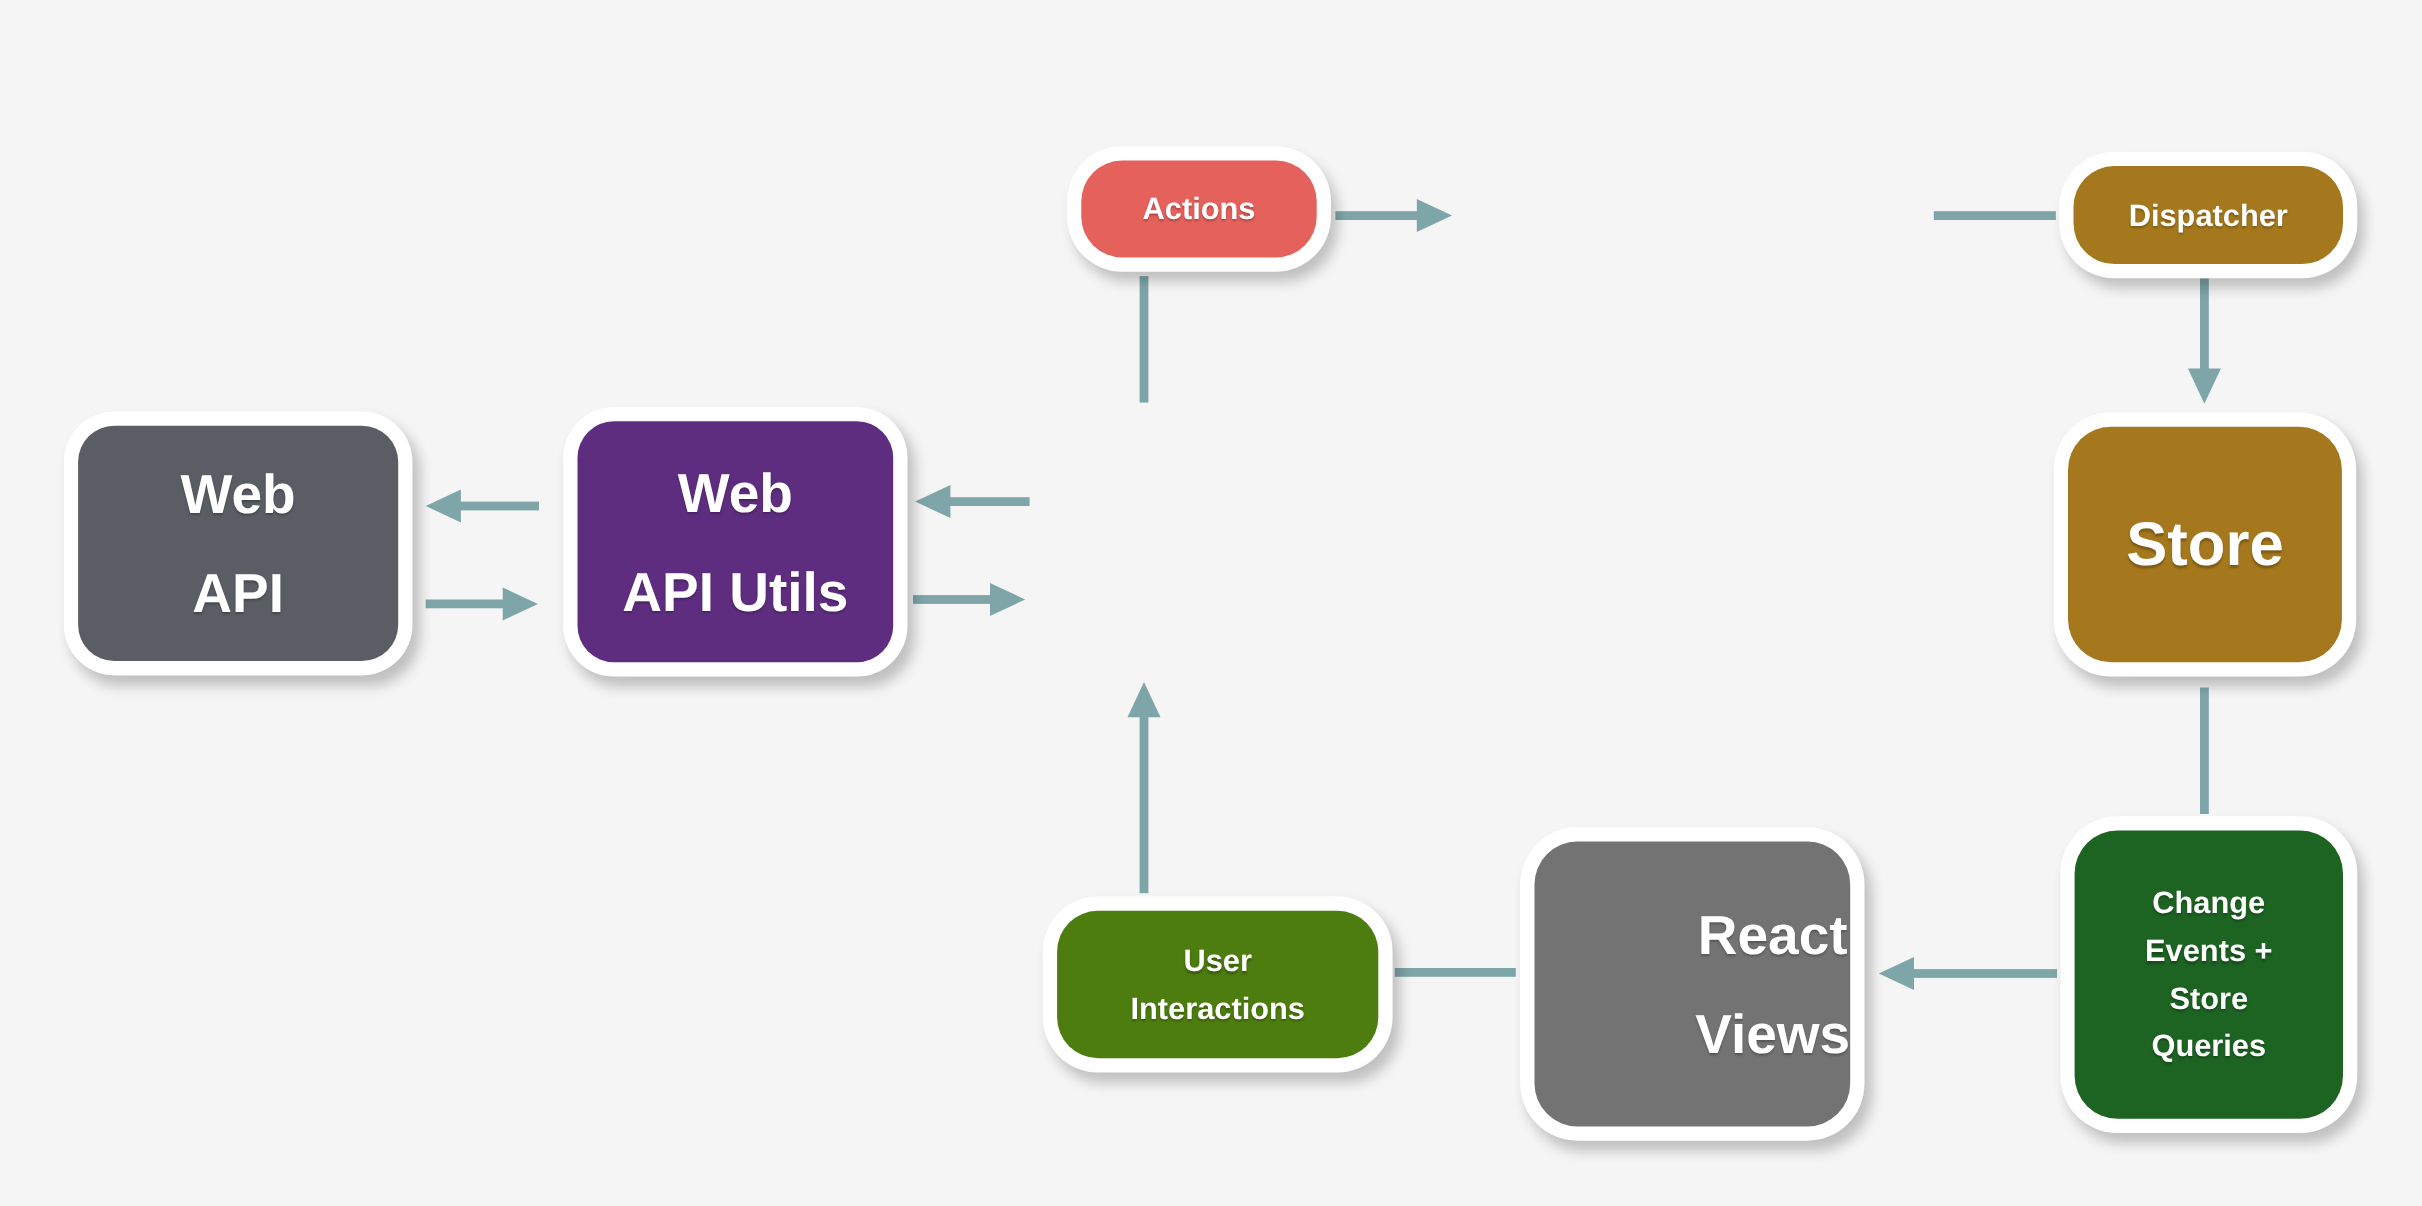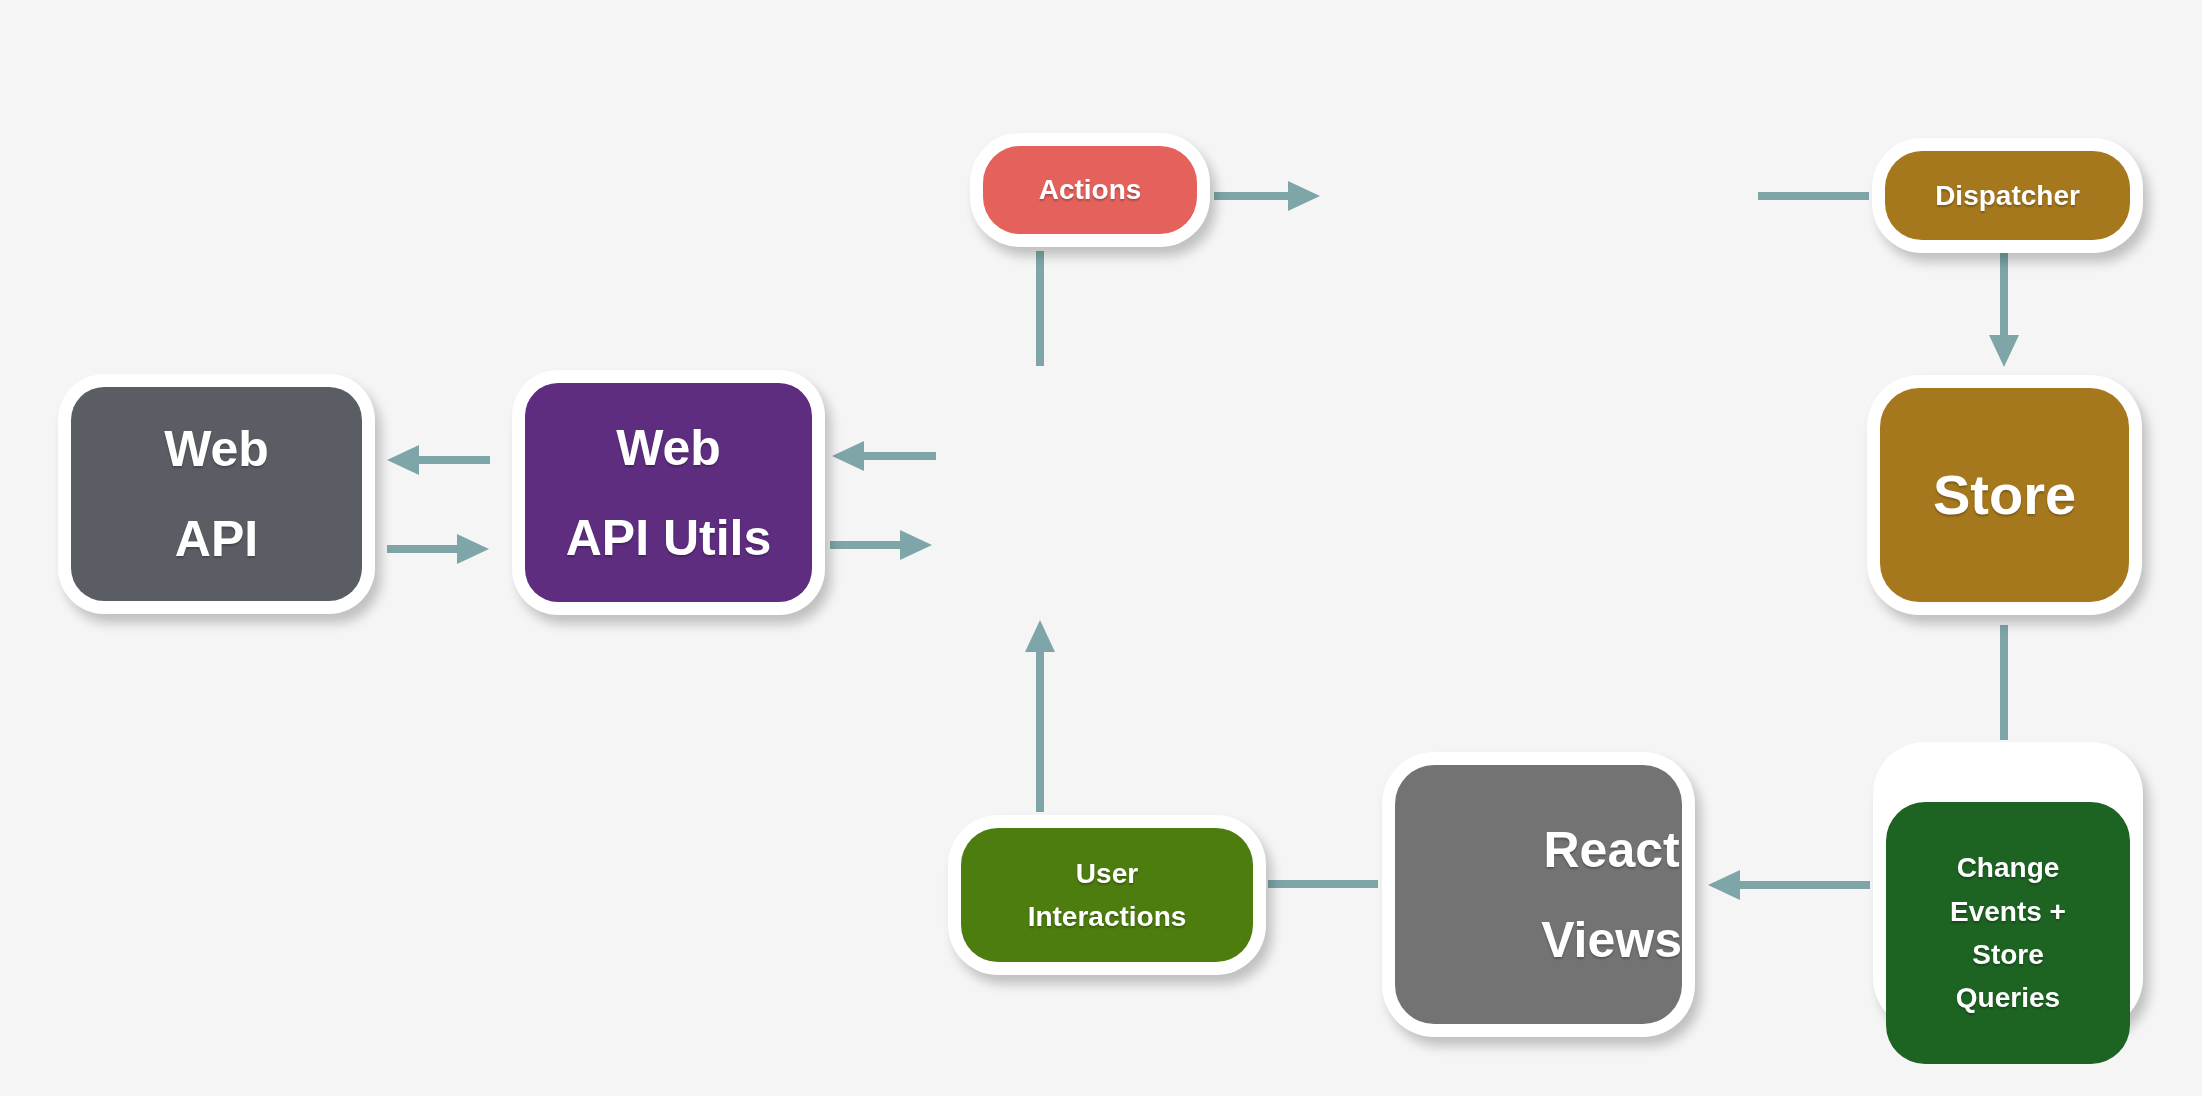--- a/index.html
+++ b/index.html
@@ -49,21 +49,21 @@
   .n-action-creators  .node-inner{border-radius:33px;}
   .n-actions          {left:970px;  top:133px; width:240px; height:114px; border-radius:50px;}
   .n-actions          .node-inner{border-radius:37px;}
   .n-dispatcher       {left:1327px; top:57px;  width:428px; height:202px; border-radius:50px;}
   .n-dispatcher       .node-inner{border-radius:37px;}
   .n-callbacks        {left:1872px; top:138px; width:271px; height:115px; border-radius:50px;}
   .n-callbacks        .node-inner{border-radius:37px;}
   .n-store            {left:1867px; top:375px; width:275px; height:240px; border-radius:52px;}
   .n-store            .node-inner{border-radius:39px;}
   .n-change-events    {left:1873px; top:742px; width:270px; height:288px; border-radius:52px;}
-  .n-change-events    .node-inner{border-radius:39px;margin-top:47px;}
+  .n-change-events    .node-inner{border-radius:39px;}
   .n-react-views      {left:1382px; top:752px; width:313px; height:285px; border-radius:52px;}
   .n-react-views      .node-inner{border-radius:39px;}
   .n-user-interactions{left:948px;  top:815px; width:318px; height:160px; border-radius:50px;}
   .n-user-interactions .node-inner{border-radius:37px;}
   
   .fs-xl .node-label{font-size:56px; line-height:1.1;}
   .fs-lg .node-label{font-size:50px; line-height:1.8;}
   .fs-sm .node-label{font-size:28px; line-height:1.55;}
   
   .edge-line{

